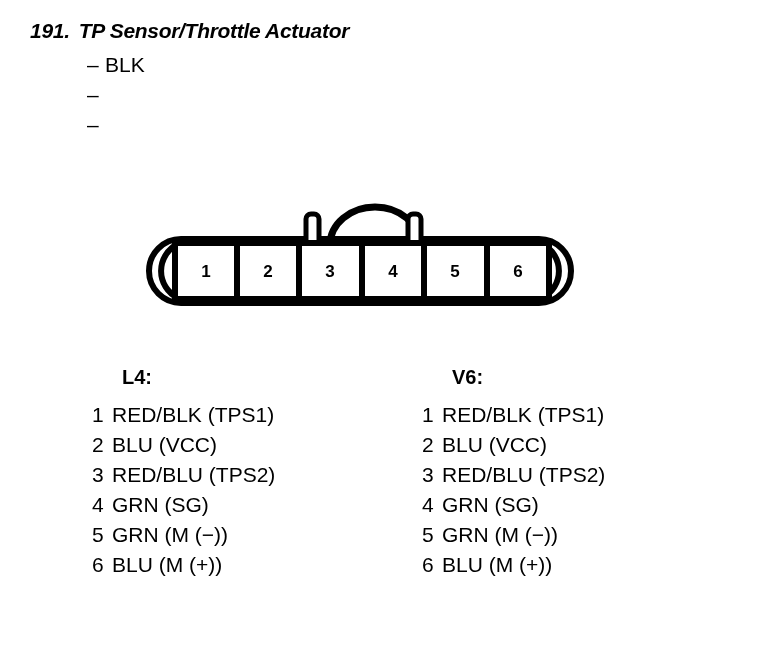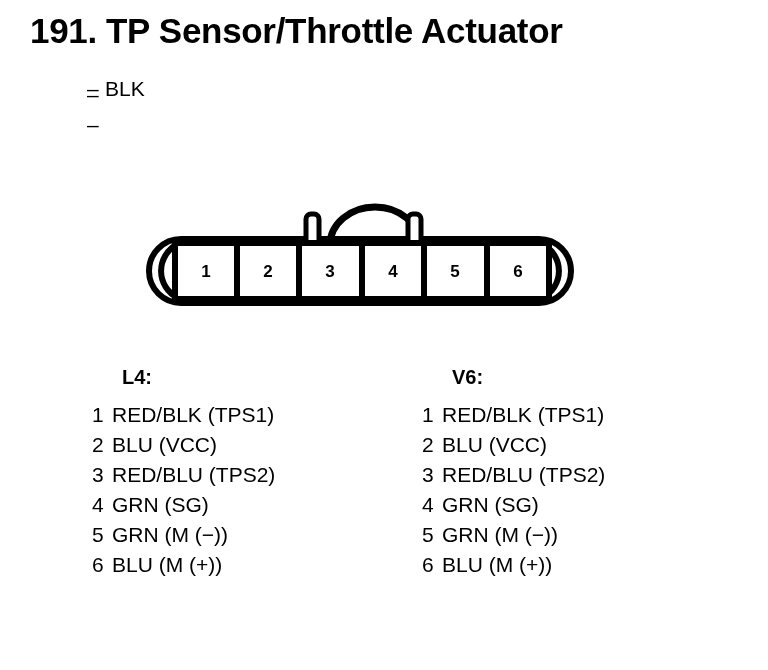--- a/index.html
+++ b/index.html
@@ -19,25 +19,26 @@
   }
 
   
   #header-block {
     position: absolute;
     left: 30px;
     top: 12px;
     width: 700px;
   }
   #page-title {
-    font-size: 35px;
+    font-size: 21px;
     font-weight: bold;
     line-height: 38px;
     letter-spacing: -0.3px;
     white-space: nowrap;
+    font-style: italic;
   }
   #title-number {
     display: inline;
   }
   #title-text {
     display: inline;
     margin-left: 9px;
   }
 
   #notes-list {
@@ -53,21 +54,20 @@
     font-size: 21px;
     line-height: 30px;
     white-space: nowrap;
   }
   .note-dash {
     width: 18px;
     flex: 0 0 18px;
   }
   .note-text {
     flex: 0 1 auto;
-    margin-top: 24px;
   }
 
   
   #connector-diagram {
     position: absolute;
     left: 140px;
     top: 195px;
     width: 440px;
     height: 120px;
   }

